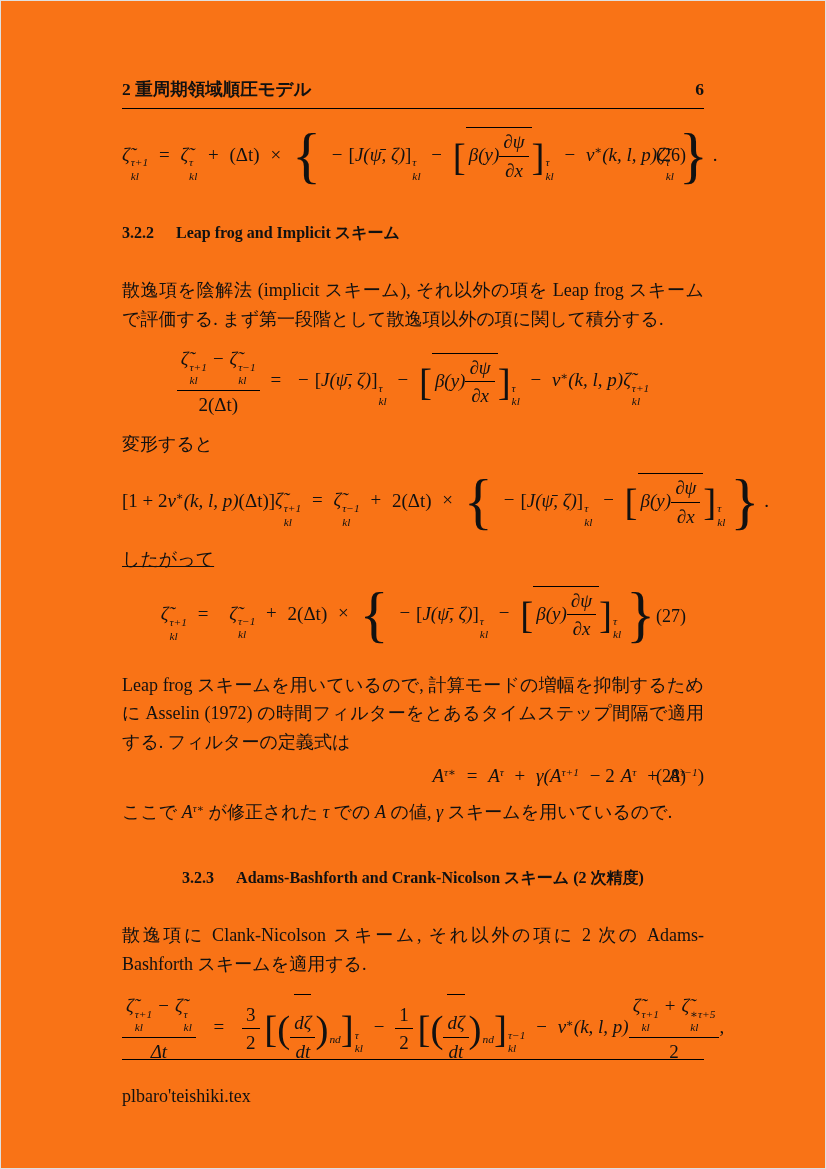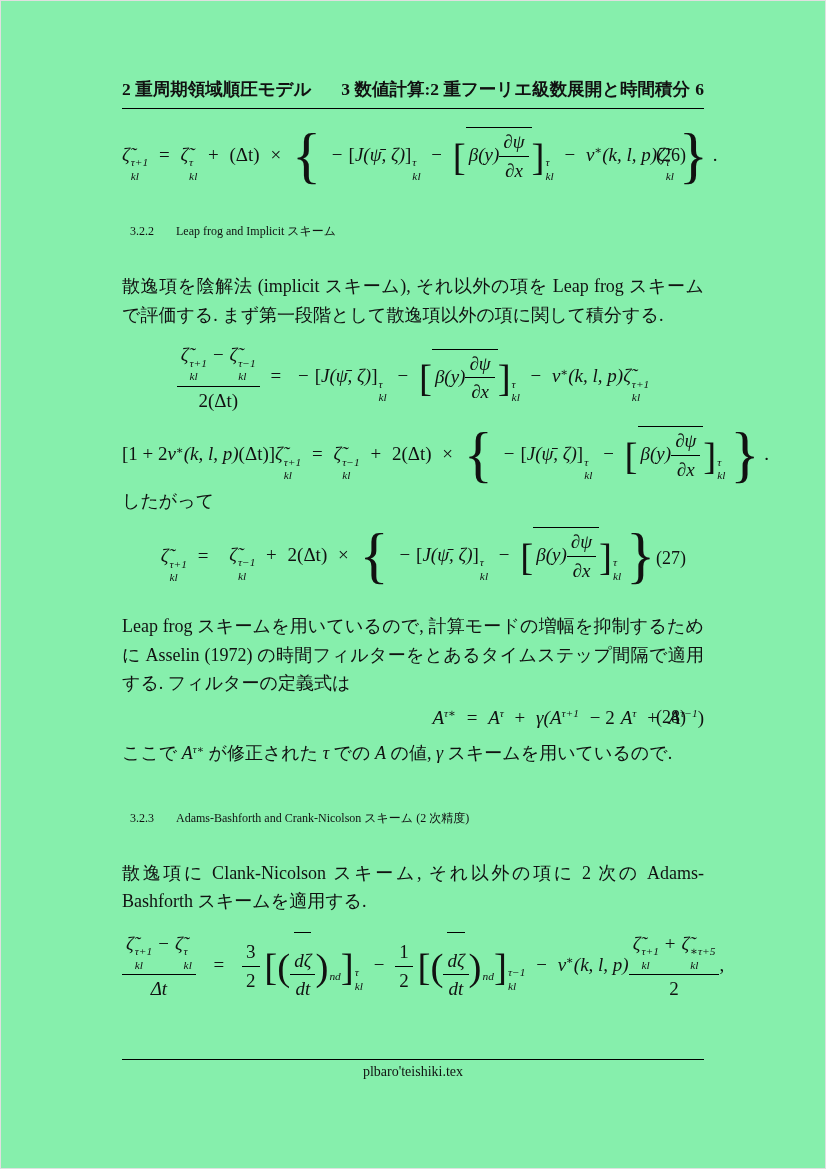--- a/index.html
+++ b/index.html
@@ -1,33 +1,33 @@
 <!DOCTYPE html>
 <html><head>
 <meta charset="utf-8">
 <style>
   html,body{margin:0;padding:0;background:#ffffff;}
   .sheet{
-    position:relative; width:826px; height:1169px; background:#86efac;
+    position:relative; width:826px; height:1169px; background:#f97316;
     box-sizing:border-box; border:1px solid #e0e0e0;
     font-family:"Liberation Serif","DejaVu Serif",serif;
     color:#111; overflow:hidden;
   }
   .content{padding:0 121px;}
   
   .hdr{
     display:flex; align-items:baseline; margin-top:76px;
     border-bottom:1.6px solid #000; padding-bottom:7px;
     font-weight:bold; font-size:17.5px; white-space:nowrap;
   }
   .hdr .mid{margin-left:30px;}
   .hdr .pg{margin-left:auto;}
   
   p.t{font-size:18px; line-height:1.58; margin:0; text-align:justify;}
-  h4.sec{font-size:12px; margin:8px; font-weight:normal;}
+  h4.sec{font-size:16px; margin:0; font-weight:bold;}
   h4.sec .stitle{margin-left:22px;}
   
   .eq{
     position:relative; text-align:center; font-size:19px; line-height:1.25;
     white-space:nowrap;
   }
   .eq .tag{position:absolute; right:18px; top:50%; transform:translateY(-50%); font-size:18px;}
   .it{font-style:italic;}
   .op{padding:0 6px;}
   .opw{padding:0 13px;}
@@ -41,33 +41,32 @@
   .ss>span{display:block;}
   .sp{font-size:60%; position:relative; top:-0.55em;}
   .sb{font-size:60%; position:relative; top:0.85em; margin-left:1px;}
   .ov{display:inline-block; border-top:1.3px solid #000; padding:2px 3px 0;}
   .ovl{display:inline-block; border-top:1.2px solid #000; padding-top:16px;}
   .tb{font-size:205%; vertical-align:middle; line-height:0; font-weight:300;}
   .bb{font-size:320%; vertical-align:middle; line-height:0; font-weight:300;}
   
   .ftr{
     position:absolute; left:121px; right:121px; top:1058px;
-    border-top:1.2px solid #000; padding-top:4px;
-    display:flex; justify-content:center; font-size:14px;
+    border-top:1.2px solid #000; padding-top:26px;
+    display:flex; justify-content:flex-start; font-size:18px;
   }
 </style>
 </head>
 <body>
 
 <div class="sheet">
   <div class="content">
 
     <div class="hdr">
       <span>2 重周期領域順圧モデル</span>
-      <span class="mid">3 数値計算:2 重フーリエ級数展開と時間積分</span>
       <span class="pg">6</span>
     </div>
 
 
     <div class="eq" style="margin:18px 0 0;">
       <span><span class="it">ζ̃</span><span class="ss">
             <span class="it">τ+1</span>
             <span class="it">kl</span>
           </span></span>
       <span class="op">=</span>
@@ -125,20 +124,21 @@
             <span class="it">τ</span>
             <span class="it">kl</span>
           </span></span>
       <span class="op">−</span>
       <span><span class="it">ν</span><span class="sp">∗</span><span class="it">(k, l, p)</span></span><span><span class="it">ζ̃</span><span class="ss">
             <span class="it">τ+1</span>
             <span class="it">kl</span>
           </span></span>
     </div>
 
+    <p class="t" style="margin-top:14px;">変形すると</p>
 
     <div class="eq" style="margin:14px 0 0;">
       <span>[1 + 2</span><span class="it">ν</span><span class="sp">∗</span><span class="it">(k, l, p)</span><span>(Δt)]</span><span><span class="it">ζ̃</span><span class="ss">
             <span class="it">τ+1</span>
             <span class="it">kl</span>
           </span></span>
       <span class="op">=</span>
       <span><span class="it">ζ̃</span><span class="ss">
             <span class="it">τ−1</span>
             <span class="it">kl</span>
@@ -153,21 +153,21 @@
         </span>
       <span class="op">−</span>
       <span><span class="tb">[</span><span class="ov"><span class="it">β(y)</span><span class="frac"><span class="num it">∂ψ</span><span class="den it">∂x</span></span></span><span class="tb">]</span><span class="ss">
             <span class="it">τ</span>
             <span class="it">kl</span>
           </span></span>
       <span class="bb">}</span>
       <span>.</span>
     </div>
 
-    <p class="t" style="margin-top:4px;">したがって</p>
+    <p class="t" style="margin-top:16px;text-decoration:underline;">したがって</p>
 
     <div class="eq" style="margin:12px 0 0;">
       <span><span class="it">ζ̃</span><span class="ss">
             <span class="it">τ+1</span>
             <span class="it">kl</span>
           </span></span>
       <span class="op">=</span>
       <span class="frac bigfrac">
         <span class="num">
           <span class="it">ζ̃</span><span class="ss">
@@ -204,21 +204,21 @@
       <span class="op">− 2</span><span class="it">A</span><span class="sp it">τ</span>
       <span class="op">+</span>
       <span class="it">A</span><span class="sp it">τ−1</span><span>)</span>
       <span class="tag">(28)</span>
     </div>
 
     <p class="t" style="margin-top:10px;">
       <span>ここで </span><span class="it">A</span><span class="sp it">τ∗</span><span> が修正された </span><span class="it">τ</span><span> での </span><span class="it">A</span><span> の値, </span><span class="it">γ</span><span> スキームを用いているので.</span>
     </p>
 
-    <h4 class="sec" style="margin-top:42px;">
+    <h4 class="sec" style="margin-top:42px;text-align:center;">
       <span>3.2.3</span><span class="stitle">Adams-Bashforth and Crank-Nicolson スキーム (2 次精度)</span>
     </h4>
 
     <p class="t" style="margin-top:32px;">散逸項に Clank-Nicolson スキーム, それ以外の項に 2 次の Adams-Bashforth スキームを適用する.</p>
 
     <div class="eq" style="margin:16px 0 0;">
       <span class="frac">
         <span class="num"><span class="it">ζ̃</span><span class="ss">
               <span class="it">τ+1</span>
               <span class="it">kl</span>

